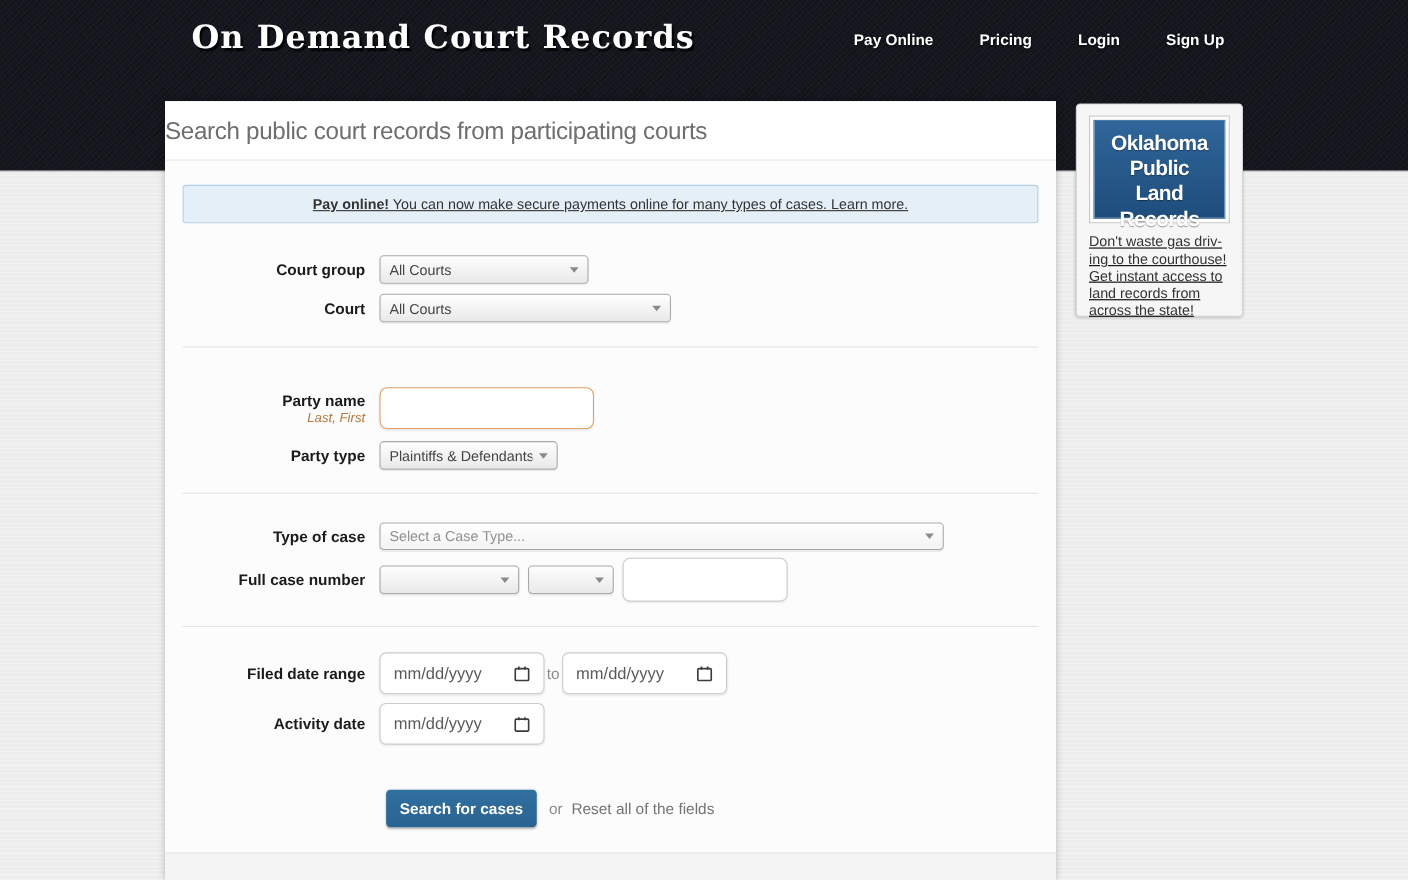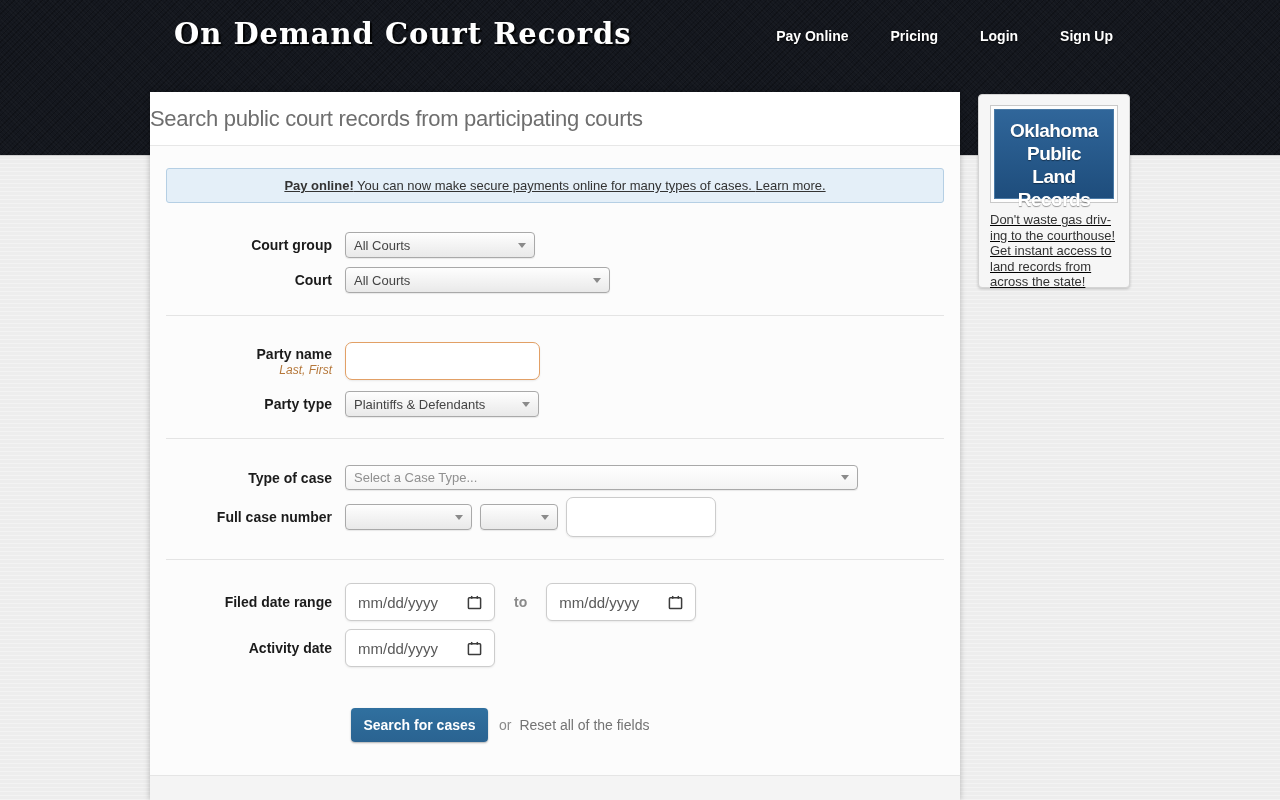--- a/index.html
+++ b/index.html
@@ -174,30 +174,30 @@
   <div class="row" style="margin-top:9px;">
     <div class="lblcol">Court</div>
     <div class="select" style="width:265px;">
       <span class="sel-text">All Courts</span>
       <span class="arrow"></span>
     </div>
   </div>
 
   <hr class="divider" style="margin-top:22px;">
 
-  <div class="row" style="margin-top:26px;">
+  <div class="row" style="margin-top:36px;">
     <div class="lblcol">
       <span>Party name</span>
       <span class="hint">Last, First</span>
     </div>
     <input class="textbox orange" style="width: 195px; height: 38px;" type="text" value="">
   </div>
   <div class="row" style="margin-top:11px;">
     <div class="lblcol">Party type</div>
-    <div class="select" style="width:194px;">
+    <div class="select" style="width:162px;">
       <span class="sel-text">Plaintiffs &amp; Defendants</span>
       <span class="arrow"></span>
     </div>
   </div>
 
   <hr class="divider" style="margin-top:21px;">
 
   <div class="row" style="margin-top:26px;">
     <div class="lblcol">Type of case</div>
     <div class="select light" style="width:513px; height:25px;">
@@ -223,21 +223,21 @@
   <div class="row" style="margin-top:23px;">
     <div class="lblcol">Filed date range</div>
     <div class="datebox" style="width:150px;">
       <span class="date-text">mm/dd/yyyy</span>
       <svg width="15" height="15" viewBox="0 0 16 16">
         <rect x="1.5" y="3" width="13" height="11.5" rx="1" fill="none" stroke="#3c3c3c" stroke-width="1.6"></rect>
         <line x1="5" y1="1" x2="5" y2="4" stroke="#3c3c3c" stroke-width="1.6"></line>
         <line x1="11" y1="1" x2="11" y2="4" stroke="#3c3c3c" stroke-width="1.6"></line>
       </svg>
     </div>
-    <span class="or-text" style="margin:0 19px;font-weight:bold;">to</span>
+    <span class="or-text" style="margin:0 2px;">to</span>
     <div class="datebox" style="width:150px;">
       <span class="date-text">mm/dd/yyyy</span>
       <svg width="15" height="15" viewBox="0 0 16 16">
         <rect x="1.5" y="3" width="13" height="11.5" rx="1" fill="none" stroke="#3c3c3c" stroke-width="1.6"></rect>
         <line x1="5" y1="1" x2="5" y2="4" stroke="#3c3c3c" stroke-width="1.6"></line>
         <line x1="11" y1="1" x2="11" y2="4" stroke="#3c3c3c" stroke-width="1.6"></line>
       </svg>
     </div>
   </div>
   <div class="row" style="margin-top:8px;">

